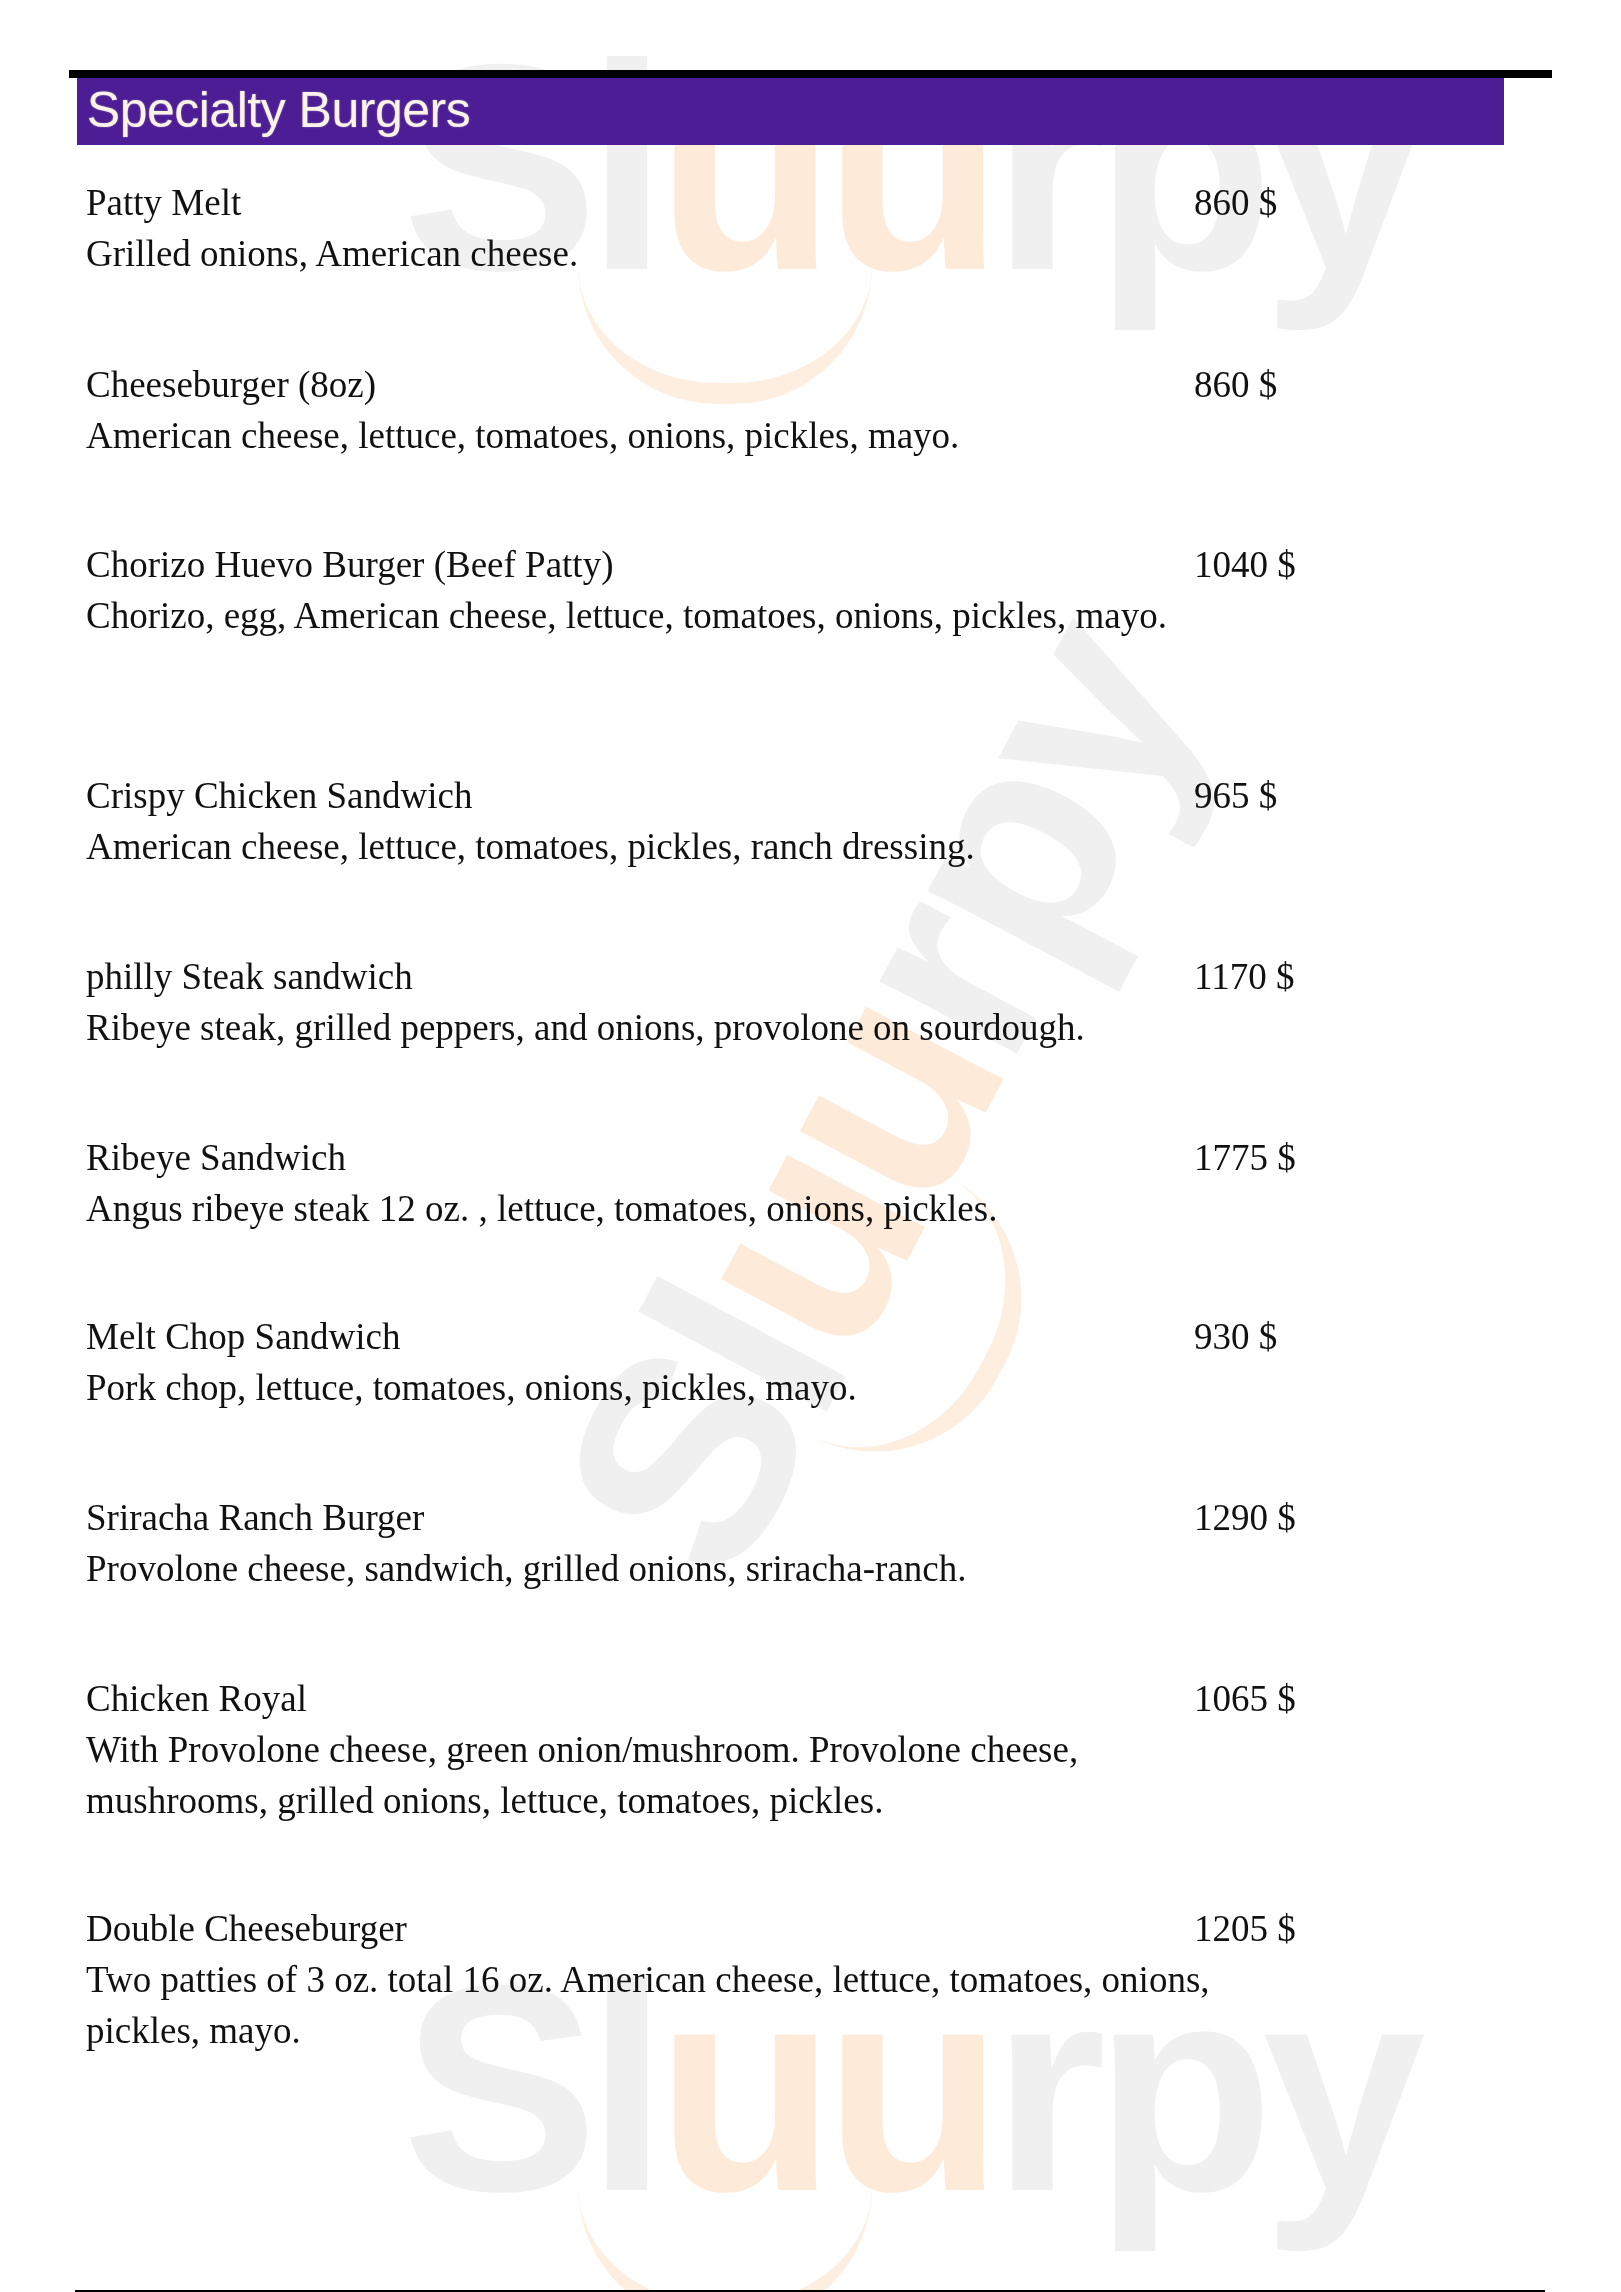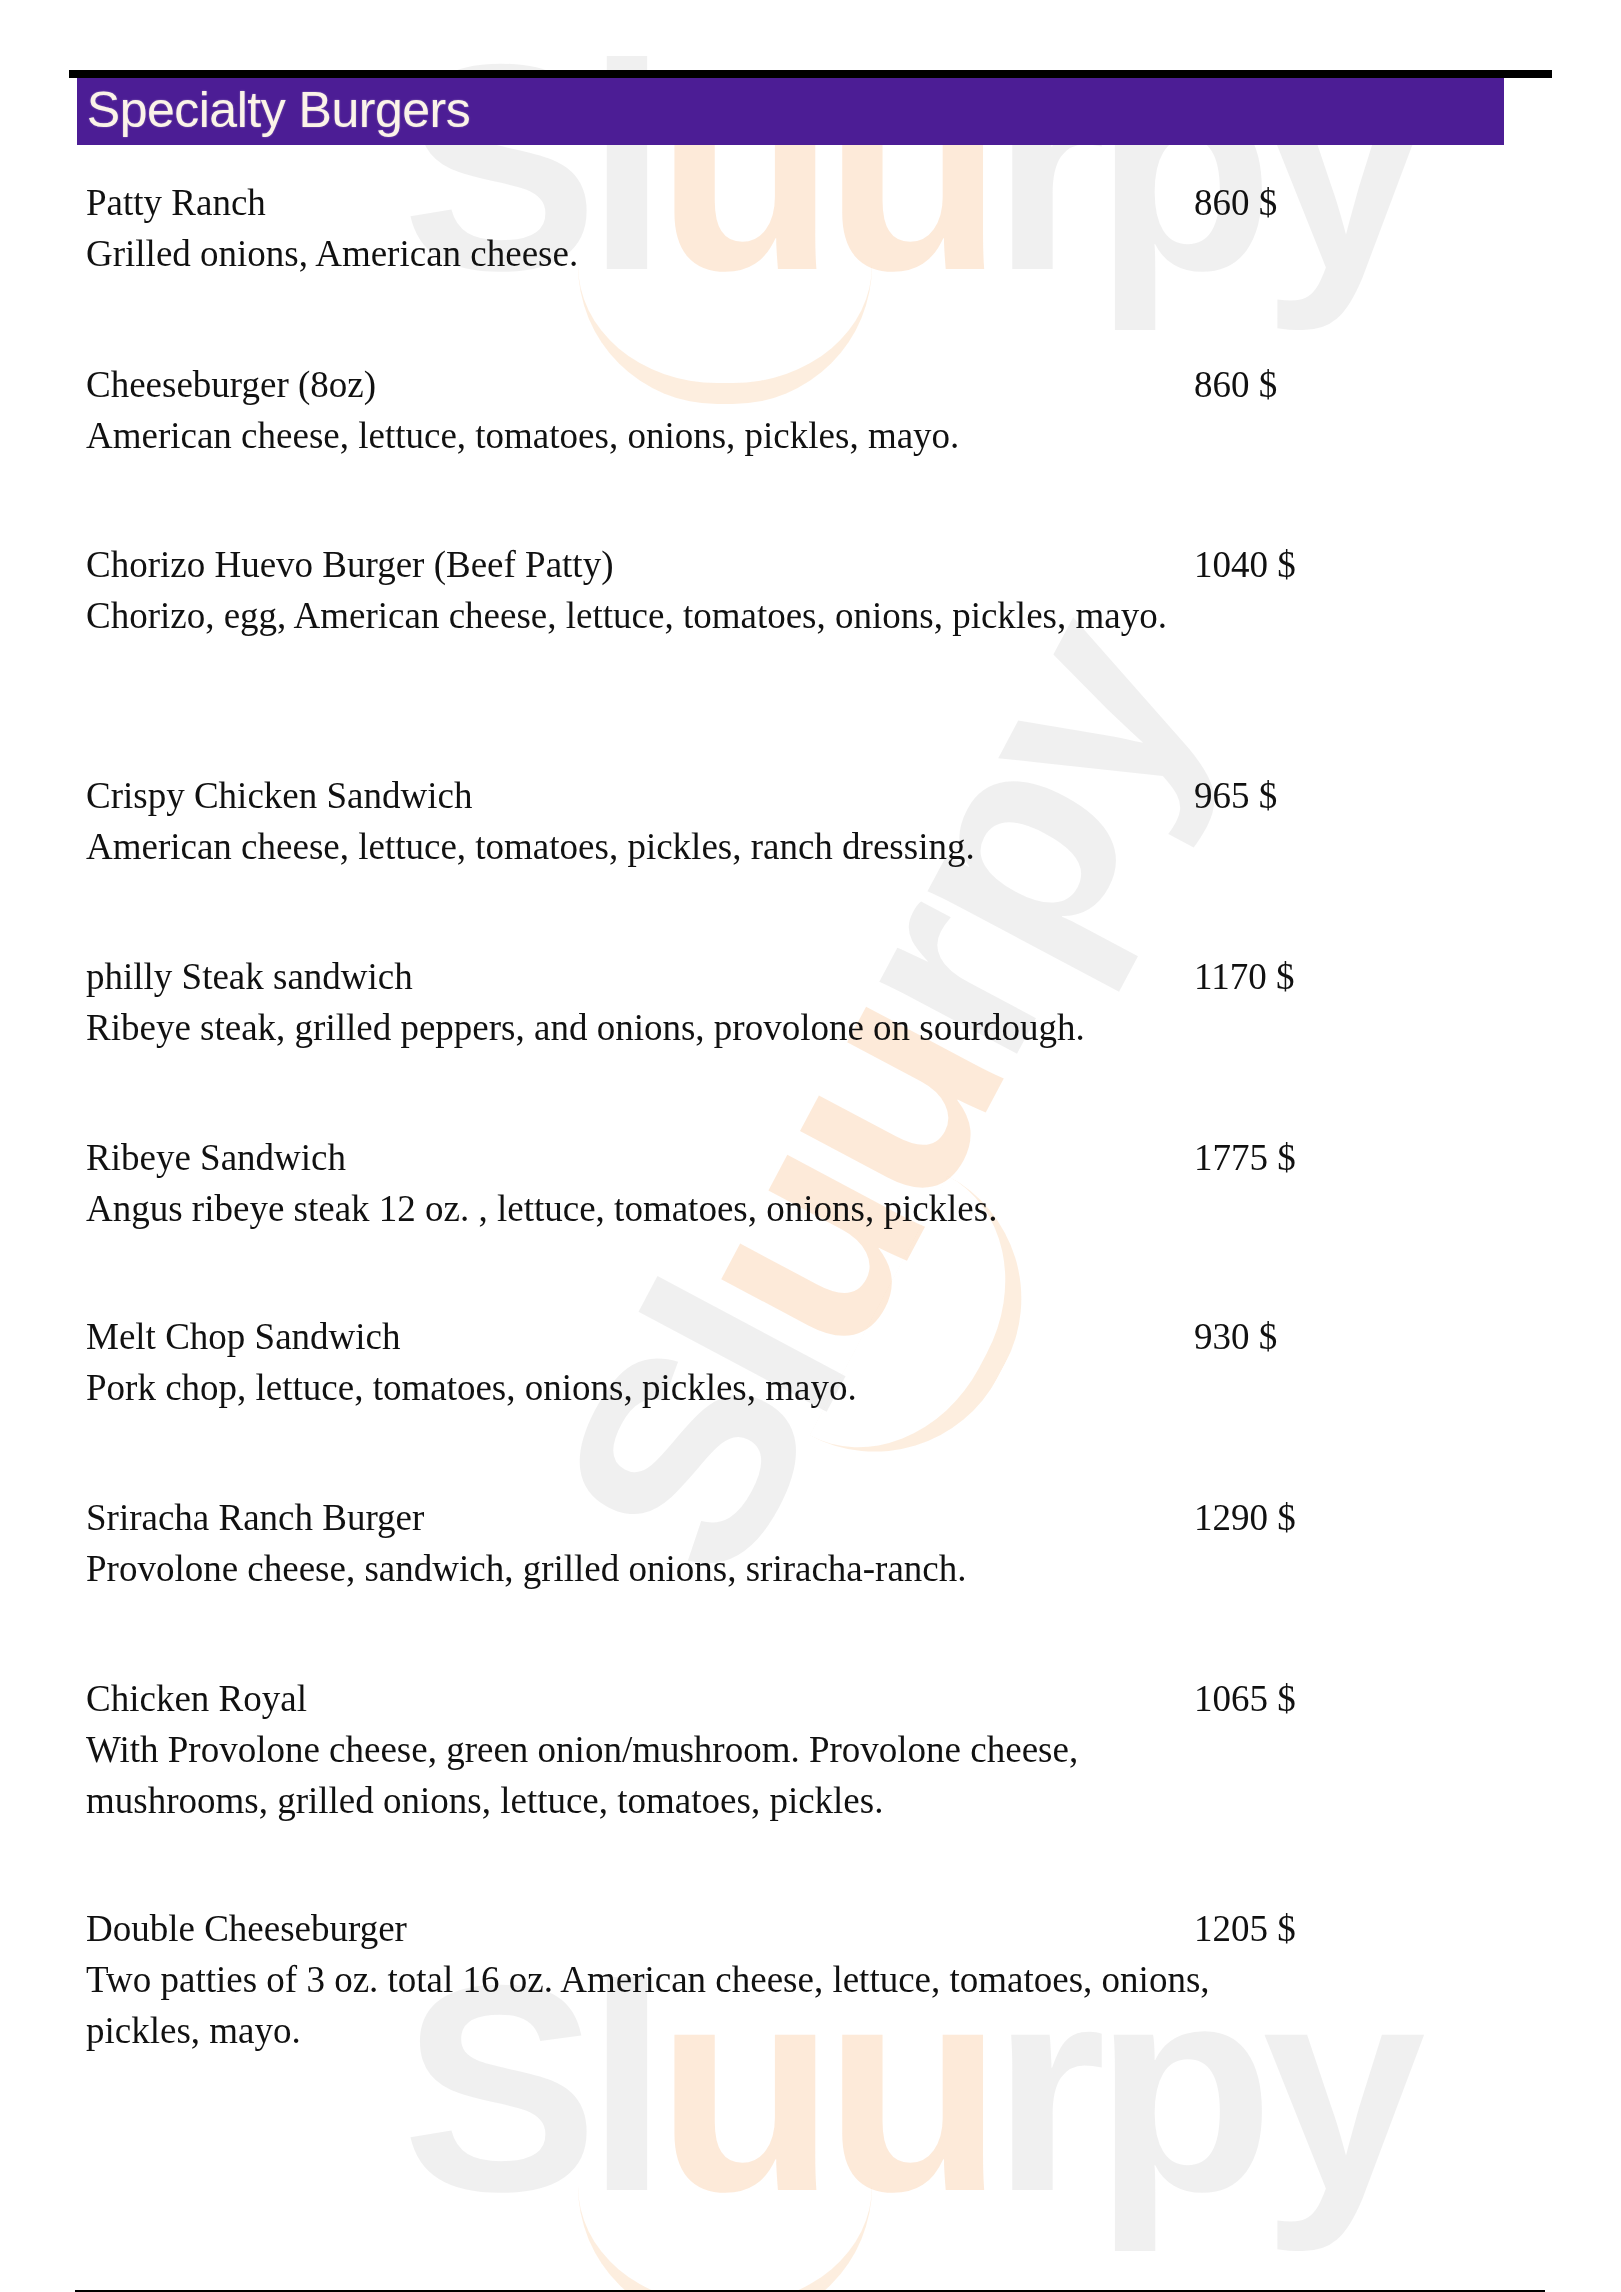--- a/index.html
+++ b/index.html
@@ -79,21 +79,21 @@
   <div class="wm-smile"></div>
 </div>
 
 <div class="top-rule"></div>
 <div class="section-header">
   <div class="section-title">Specialty Burgers</div>
 </div>
 
 <div class="menu">
   <div class="menu-item" style="top:177px">
-    <div class="item-name">Patty Ranch</div>
+    <div class="item-name">Patty Melt</div>
     <div class="item-price">860 $</div>
     <div class="item-desc">Grilled onions, American cheese.</div>
   </div>
   <div class="menu-item" style="top:359px">
     <div class="item-name">Cheeseburger (8oz)</div>
     <div class="item-price">860 $</div>
     <div class="item-desc">American cheese, lettuce, tomatoes, onions, pickles, mayo.</div>
   </div>
   <div class="menu-item" style="top:539px">
     <div class="item-name">Chorizo Huevo Burger (Beef Patty)</div>

